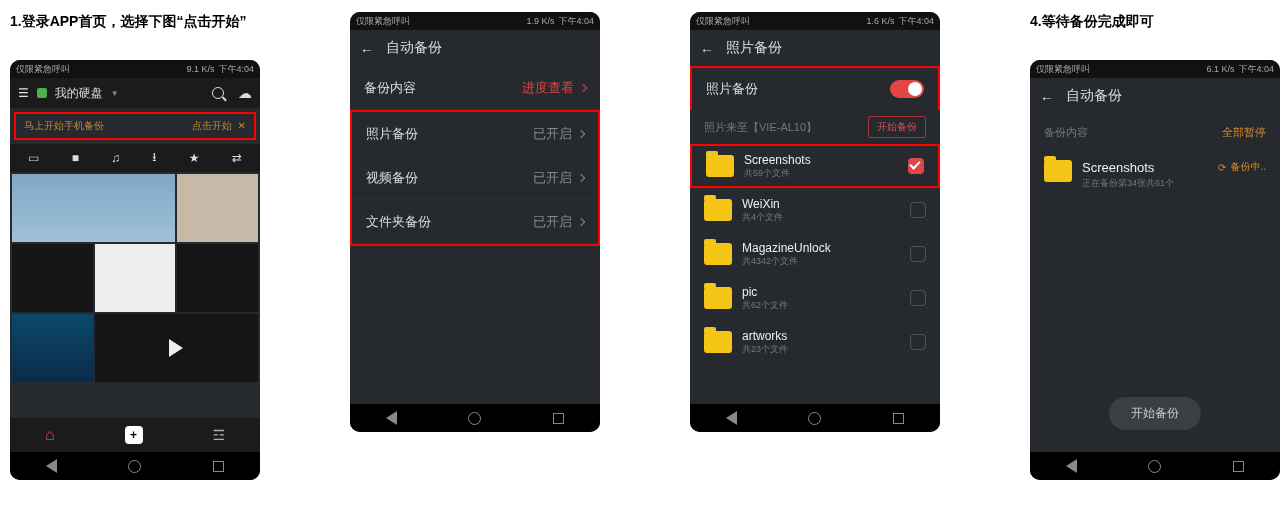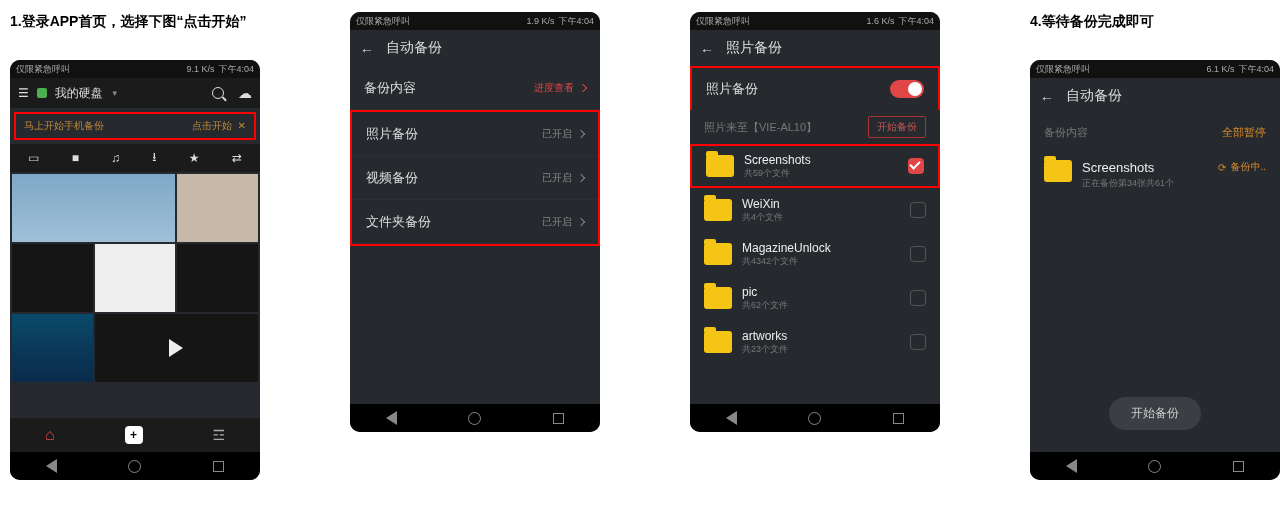--- a/index.html
+++ b/index.html
@@ -29,21 +29,21 @@
   .s1-bottom { position:absolute; bottom:0; left:0; right:0; }
   .s1-nav { height:34px; background:#1b1b1b; display:flex; align-items:center; justify-content:space-around; }
   .sysbar { height:28px; background:#000; display:flex; align-items:center; justify-content:space-around; }
   .tri { width:0;height:0;border-top:7px solid transparent;border-bottom:7px solid transparent;border-right:11px solid #888; }
   .circ { width:13px;height:13px;border:1.5px solid #888;border-radius:50%; }
   .sq { width:11px;height:11px;border:1.5px solid #888; }
 
   
   .titlebar { height:36px; display:flex; align-items:center; padding:0 10px; gap:12px; font-size:14px; background:#262a2e; }
   .row { height:44px; display:flex; align-items:center; justify-content:space-between; padding:0 14px; font-size:13px; border-bottom:1px solid rgba(255,255,255,0.03); }
-  .row .rlabel { color:#888; font-size:10px; display:flex; align-items:center; gap:6px;justify-content:space-between; }
+  .row .rlabel { color:#888; font-size:13px; display:flex; align-items:center; gap:6px;justify-content:space-between; }
   .row .rlabel.red { color:#d44; }
   .chev { width:6px;height:6px;border-top:1.5px solid #888;border-right:1.5px solid #888;transform:rotate(45deg); }
   .chev.red { border-color:#d44; }
   .redbox2 { border:2px solid #f00; }
   .s2-body { position:relative; }
 
   
   .toggle { width:34px;height:18px;border-radius:9px;position:relative; }
   .toggle.on { background:#e04646; }
   .toggle.off { background:#555; }

